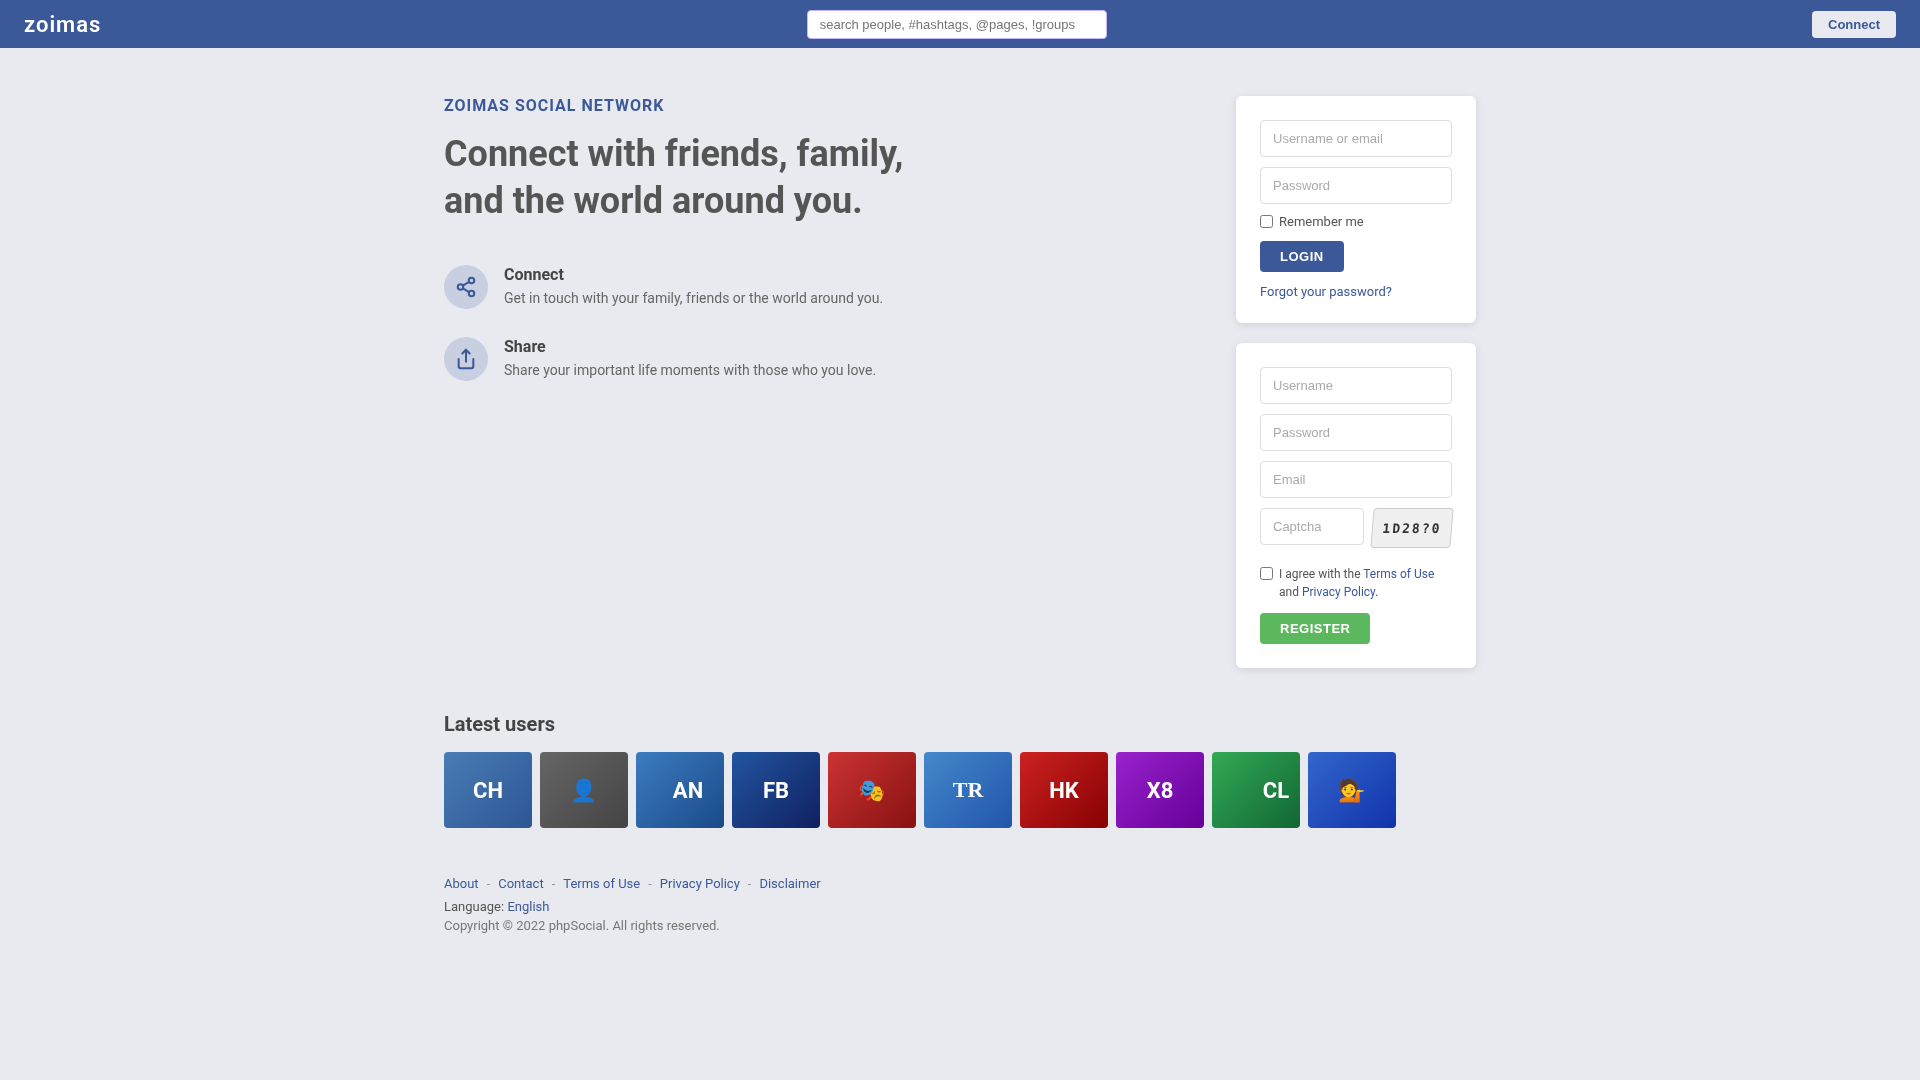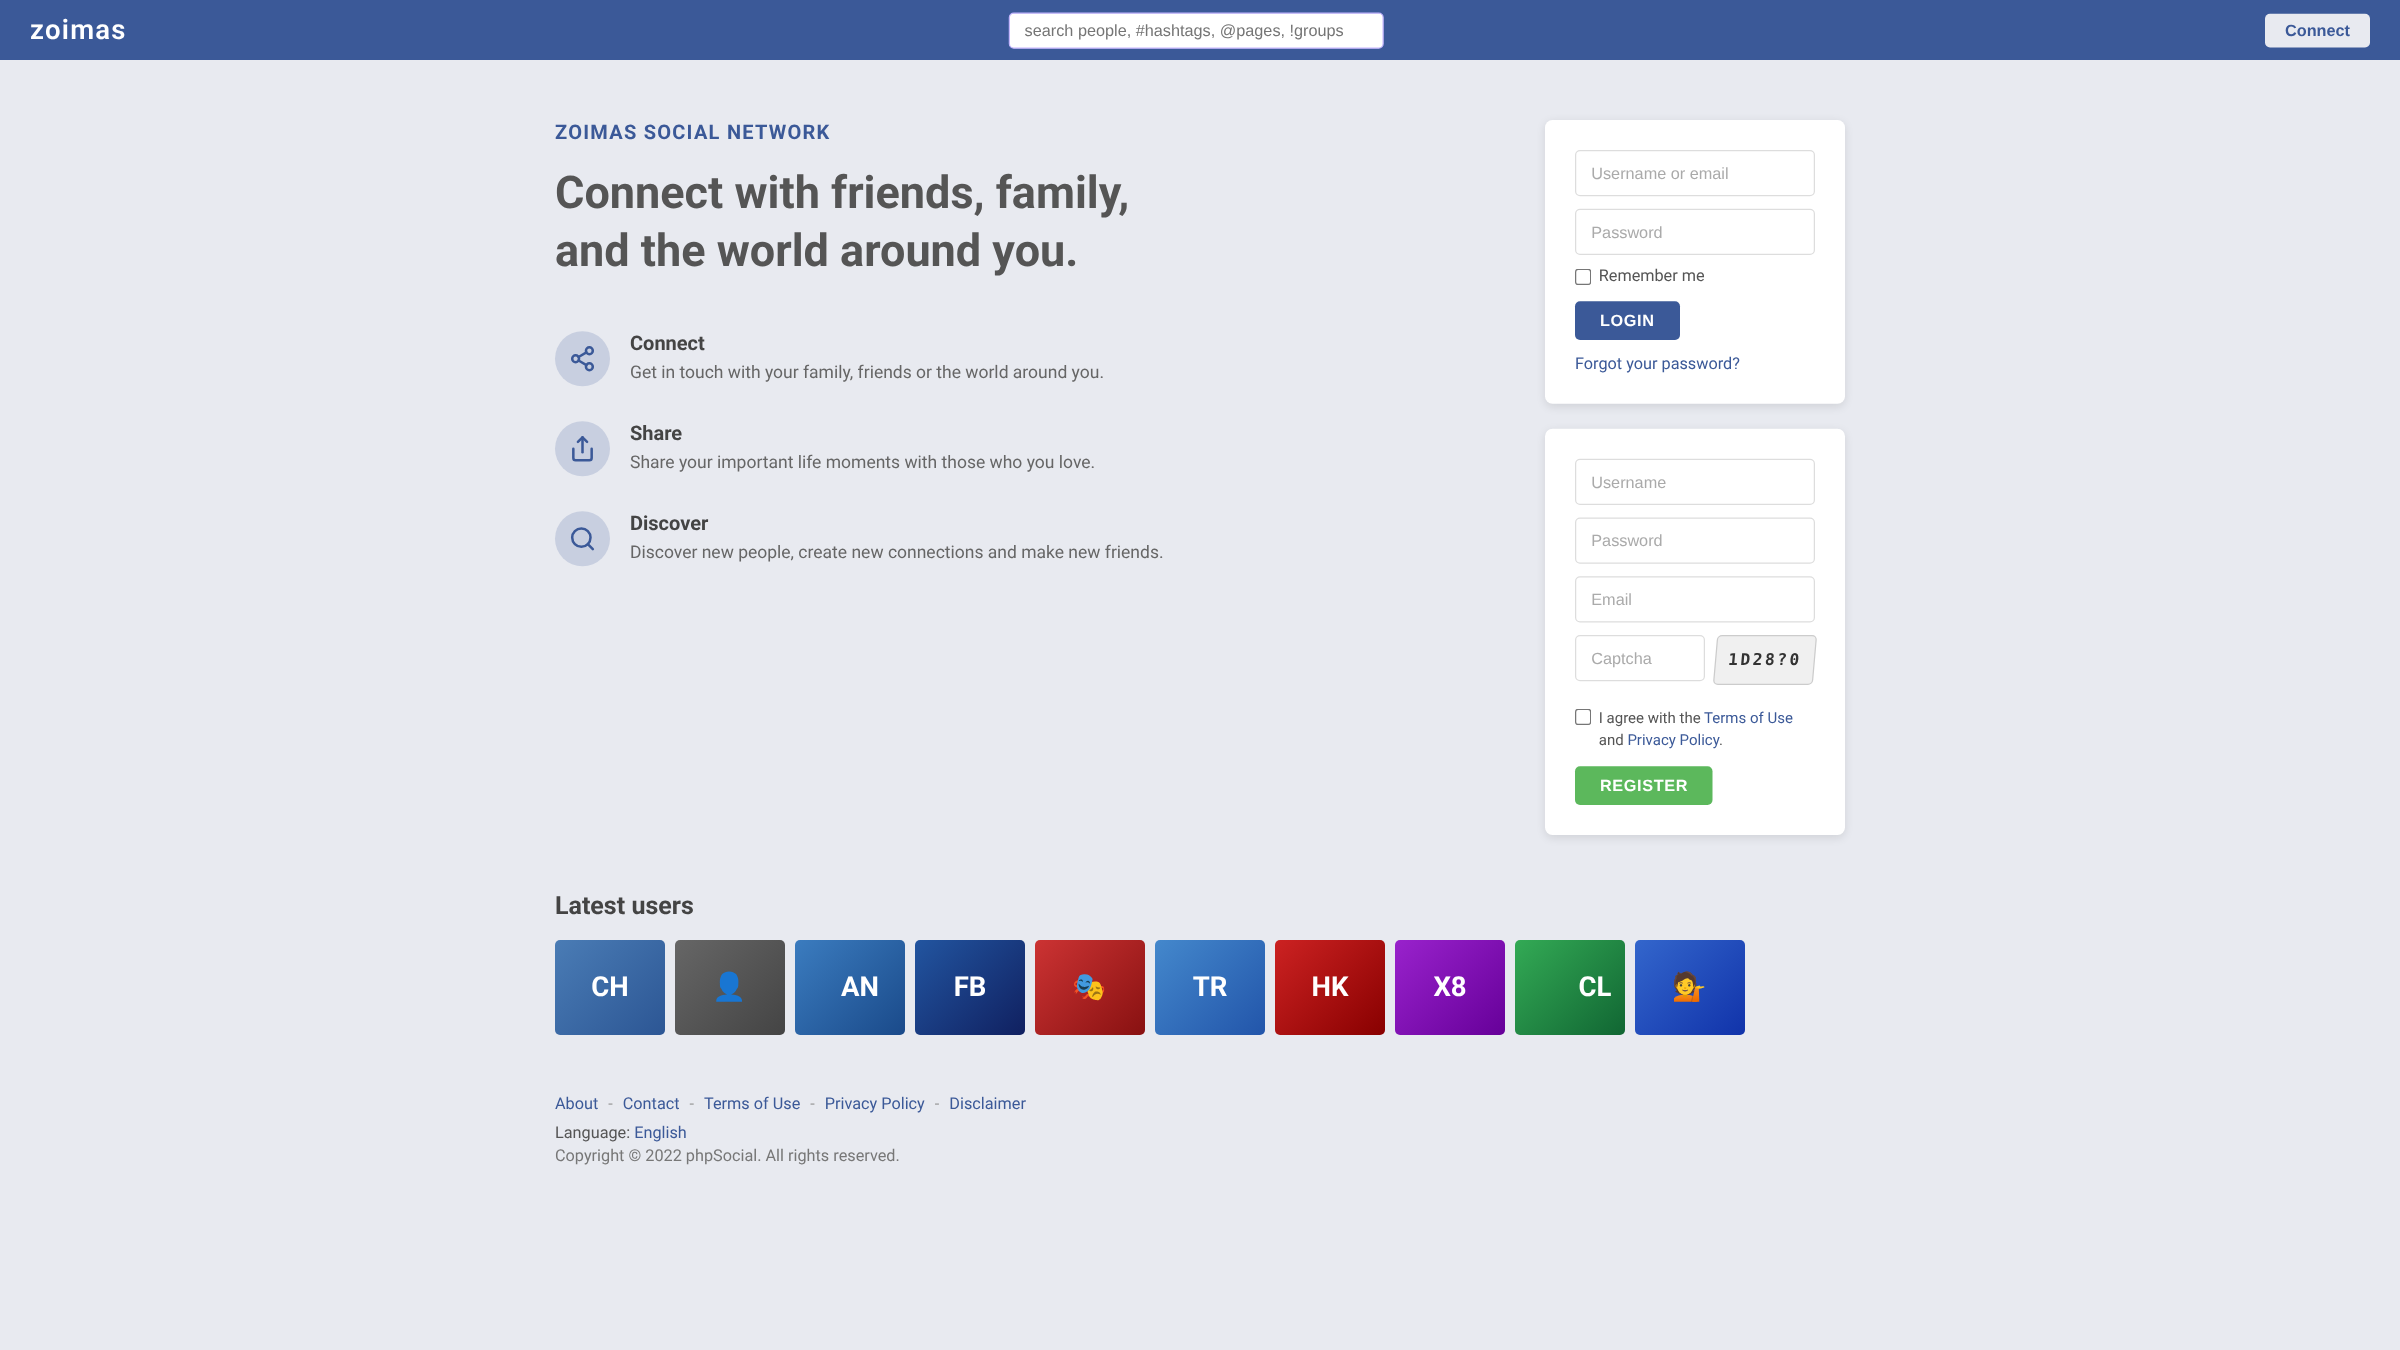--- a/index.html
+++ b/index.html
@@ -270,21 +270,21 @@
       font-weight: bold;
       color: white;
     }
 
     
     .av1 { background: linear-gradient(135deg, #4a7cb5, #2c5694); }
     .av2 { background: linear-gradient(135deg, #666, #444); }
     .av3 { background: linear-gradient(135deg, #3b7cbf, #1a4a8a); padding-left: 16px; }
     .av4 { background: linear-gradient(135deg, #2255a0, #102060); }
     .av5 { background: linear-gradient(135deg, #cc3333, #881111); }
-    .av6 { background: linear-gradient(135deg, #4488cc, #2255aa); }
+    .av6 { background: linear-gradient(135deg, #4488cc, #2255aa); font-family: Liberation Serif, serif; }
     .av7 { background: linear-gradient(135deg, #cc2222, #880000); }
     .av8 { background: linear-gradient(135deg, #9922cc, #660099); }
     .av9 { background: linear-gradient(135deg, #33aa55, #116633); padding-left: 40px; }
     .av10 { background: linear-gradient(135deg, #3366cc, #1133aa); }
 
     
     .footer {
       max-width: 1080px;
       margin: 0 auto;
       padding: 16px 24px 32px;
@@ -362,32 +362,20 @@
             <polyline points="16 6 12 2 8 6"></polyline>
             <line x1="12" y1="2" x2="12" y2="15"></line>
           </svg>
         </div>
         <div class="feature-text">
           <h3>Share</h3>
           <p>Share your important life moments with those who you love.</p>
         </div>
       </div>
 
-      <div class="feature-item">
-        <div class="feature-icon">
-          <svg width="22" height="22" viewBox="0 0 24 24" fill="none" stroke="#3b5998" stroke-width="2.2" stroke-linecap="round" stroke-linejoin="round">
-            <circle cx="11" cy="11" r="8"></circle>
-            <line x1="21" y1="21" x2="16.65" y2="16.65"></line>
-          </svg>
-        </div>
-        <div class="feature-text">
-          <h3>Discover</h3>
-          <p>Discover new people, create new connections and make new friends.</p>
-        </div>
-      </div>
 
     </div>
   </div>
 
   <div class="right-section">
 
     <div class="form-card">
       <input type="text" placeholder="Username or email" style="">
       <input type="password" placeholder="Password" style="">
       <div class="remember-me">

